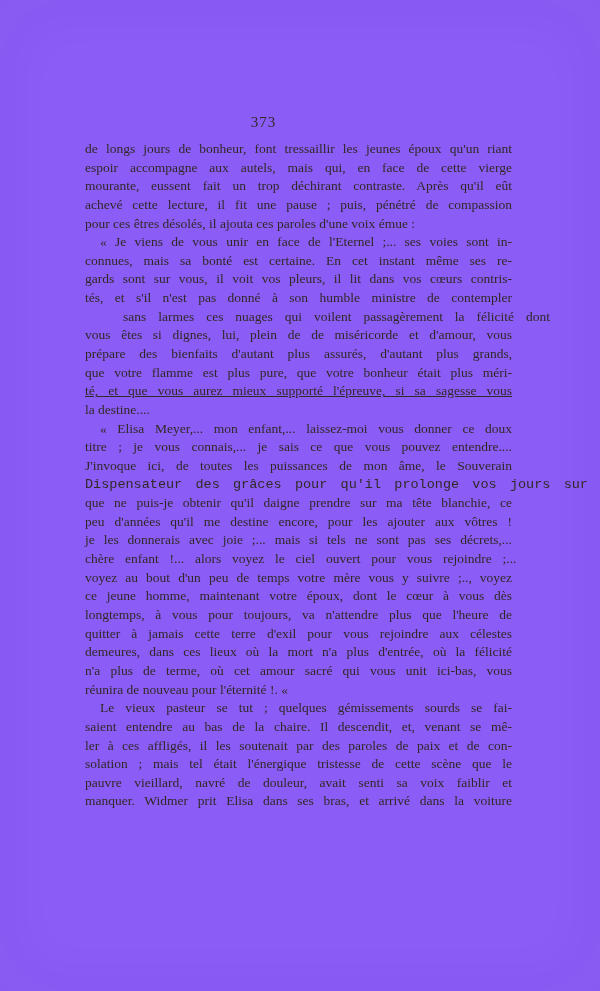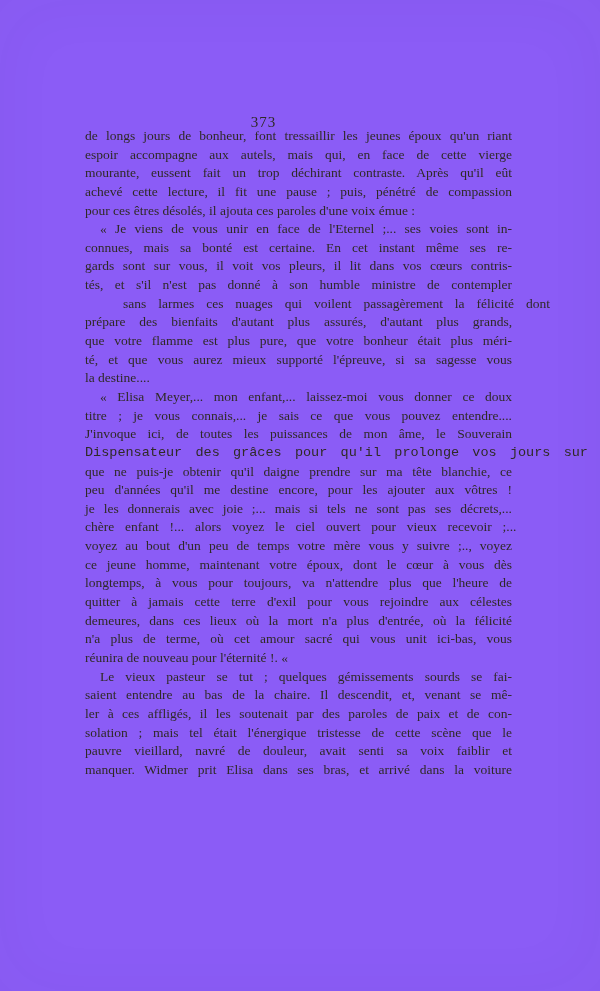--- a/index.html
+++ b/index.html
@@ -23,21 +23,21 @@
     position: absolute;
     top: 114px;
     left: 85px;
     width: 357px;
     text-align: center;
     font-size: 15px;
     letter-spacing: 1px;
   }
   .text-block {
     position: absolute;
-    top: 127px;
+    top: 140px;
     left: 85px;
     width: 427px;
   }
   .paragraph { margin: 0; padding: 0; }
   .line {
     font-size: 13.5px;
     line-height: 18.65px;
     height: 18.65px;
     white-space: nowrap;
   }
@@ -56,34 +56,35 @@
         <div class="line" style="word-spacing: 8.39px;"><span>mourante, eussent fait un trop déchirant contraste. Après qu'il eût</span></div>
         <div class="line" style="word-spacing: 6.48px;"><span>achevé cette lecture, il fit une pause ; puis, pénétré de compassion</span></div>
         <div class="line"><span>pour ces êtres désolés, il ajouta ces paroles d'une voix émue :</span></div>
       </div>
       <div class="paragraph">
         <div class="line indent" style="word-spacing: 4.91px;"><span>« Je viens de vous unir en face de l'Eternel ;... ses voies sont in-</span></div>
         <div class="line" style="word-spacing: 7.57px; text-align: center;"><span>connues, mais sa bonté est certaine. En cet instant même ses re-</span></div>
         <div class="line" style="word-spacing: 5.13px;"><span>gards sont sur vous, il voit vos pleurs, il lit dans vos cœurs contris-</span></div>
         <div class="line" style="word-spacing: 8.04px;"><span>tés, et s'il n'est pas donné à son humble ministre de contempler</span></div>
         <div class="line" style="word-spacing: 8.58px; margin-left: 38px;"><span>sans larmes ces nuages qui voilent passagèrement la félicité dont</span></div>
+        <div class="line" style="word-spacing: 7.29px;"><span>vous êtes si dignes, lui, plein de de miséricorde et d'amour, vous</span></div>
         <div class="line" style="word-spacing: 10.5px;"><span>prépare des bienfaits d'autant plus assurés, d'autant plus grands,</span></div>
         <div class="line" style="word-spacing: 6.37px;"><span>que votre flamme est plus pure, que votre bonheur était plus méri-</span></div>
-        <div class="line" style="word-spacing: 6.73px;"><span>té, et que vous aurez mieux supporté l'épreuve, si sa sagesse vous</span></div>
+        <div class="line" style="word-spacing: 6.73px; text-decoration: underline;"><span>té, et que vous aurez mieux supporté l'épreuve, si sa sagesse vous</span></div>
         <div class="line"><span>la destine....</span></div>
       </div>
       <div class="paragraph">
         <div class="line indent" style="word-spacing: 7.22px;"><span>« Elisa Meyer,... mon enfant,... laissez-moi vous donner ce doux</span></div>
         <div class="line" style="word-spacing: 8.04px;"><span>titre ; je vous connais,... je sais ce que vous pouvez entendre....</span></div>
         <div class="line" style="word-spacing: 8.04px;"><span>J'invoque ici, de toutes les puissances de mon âme, le Souverain</span></div>
         <div class="line" style="word-spacing: 5.15px; font-family: Liberation Mono, monospace;"><span>Dispensateur des grâces pour qu'il prolonge vos jours sur cette terre...</span></div>
         <div class="line" style="word-spacing: 6.22px;"><span>que ne puis-je obtenir qu'il daigne prendre sur ma tête blanchie, ce</span></div>
         <div class="line" style="word-spacing: 6.61px;"><span>peu d'années qu'il me destine encore, pour les ajouter aux vôtres !</span></div>
         <div class="line" style="word-spacing: 5.56px;"><span>je les donnerais avec joie ;... mais si tels ne sont pas ses décrets,...</span></div>
-        <div class="line" style="word-spacing: 7.43px;"><span>chère enfant !... alors voyez le ciel ouvert pour vieux recevoir ;...</span></div>
+        <div class="line" style="word-spacing: 7.43px;"><span>chère enfant !... alors voyez le ciel ouvert pour vous rejoindre ;...</span></div>
         <div class="line" style="word-spacing: 4.69px;"><span>voyez au bout d'un peu de temps votre mère vous y suivre ;.., voyez</span></div>
         <div class="line" style="word-spacing: 6.41px;"><span>ce jeune homme, maintenant votre époux, dont le cœur à vous dès</span></div>
         <div class="line" style="word-spacing: 7.35px;"><span>longtemps, à vous pour toujours, va n'attendre plus que l'heure de</span></div>
         <div class="line" style="word-spacing: 7.67px;"><span>quitter à jamais cette terre d'exil pour vous rejoindre aux célestes</span></div>
         <div class="line" style="word-spacing: 5.81px;"><span>demeures, dans ces lieux où la mort n'a plus d'entrée, où la félicité</span></div>
         <div class="line" style="word-spacing: 6.83px;"><span>n'a plus de terme, où cet amour sacré qui vous unit ici-bas, vous</span></div>
         <div class="line"><span>réunira de nouveau pour l'éternité !. «</span></div>
       </div>
       <div class="paragraph">
         <div class="line indent" style="word-spacing: 7.68px; text-align: right;"><span>Le vieux pasteur se tut ; quelques gémissements sourds se fai-</span></div>

